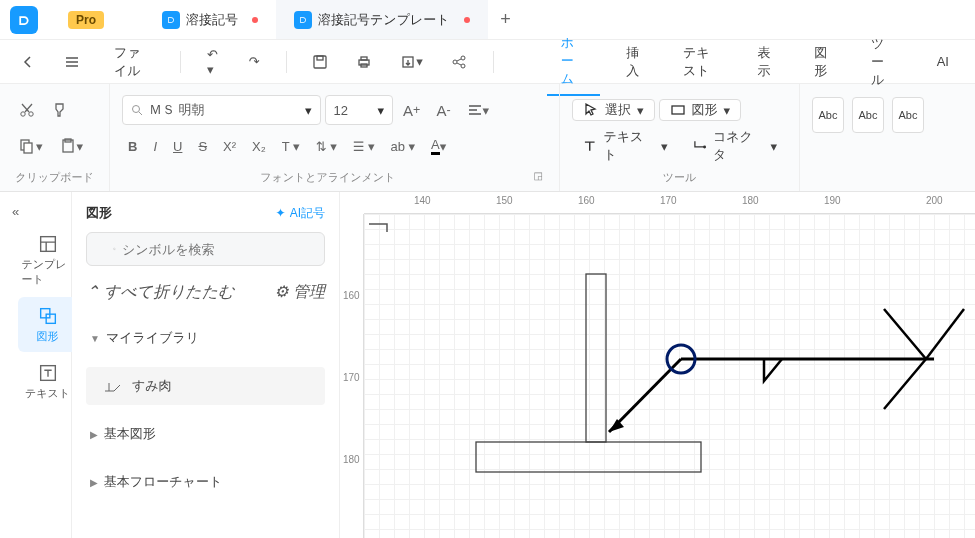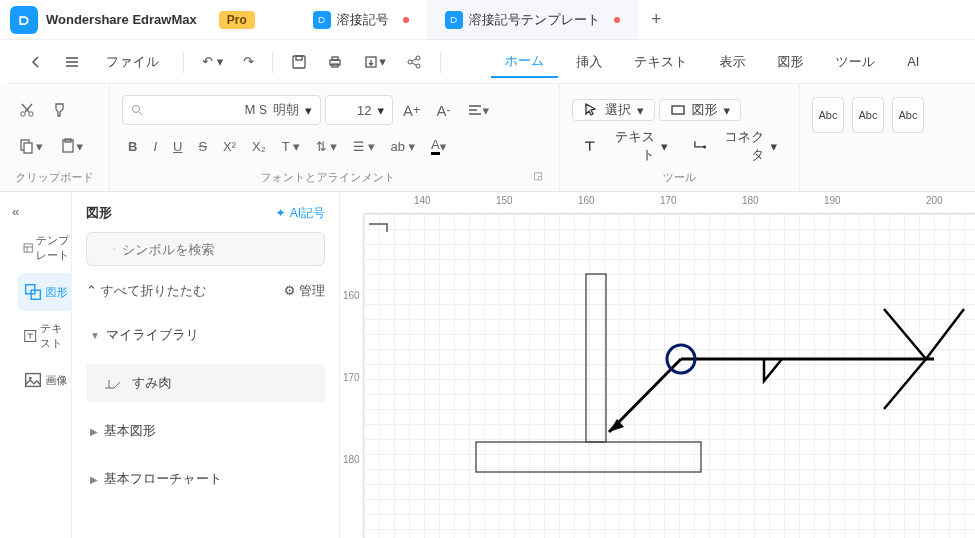--- a/index.html
+++ b/index.html
@@ -11,77 +11,76 @@
 .app-name { font-weight: 600; color: #333; }
 .pro-badge { background: #ffc94d; color: #6b4b00; padding: 2px 8px; border-radius: 4px; font-size: 12px; font-weight: 600; margin-left: 22px; }
 .tabs { display: flex; margin-left: 40px; height: 100%; }
 .tab { display: flex; align-items: center; padding: 0 18px; gap: 6px; cursor: pointer; }
 .tab.active { background: #f5f7fa; }
 .tab-icon { width: 18px; height: 18px; background: #179bff; border-radius: 4px; display: flex; align-items: center; justify-content: center; color: #fff; font-size: 11px; }
 .tab-dirty { width: 6px; height: 6px; border-radius: 50%; background: #ff5c5c; margin-left: 8px; }
 .tab-add { width: 36px; display: flex; align-items: center; justify-content: center; cursor: pointer; font-size: 18px; color: #666; }
 
 
-.menubar { height: 44px; display: flex; align-items: center; background: #fff; border-bottom: 1px solid #eee; padding: 0 12px; gap: 4px; margin-left: 8px; }
+.menubar { height: 44px; display: flex; align-items: center; background: #fff; border-bottom: 1px solid #eee; padding: 0 12px; gap: 12px; }
 .mb-btn { padding: 6px 8px; cursor: pointer; display: flex; align-items: center; color: #555; border-radius: 4px; }
 .mb-sep { width: 1px; height: 22px; background: #e5e5e5; margin: 0 6px; }
 .mb-text { padding: 6px 14px; cursor: pointer; color: #444; }
 .mb-text.active { color: #179bff; border-bottom: 2px solid #179bff; }
 .mb-spacer { width: 36px; }
 
 
 .toolbar { height: 108px; display: flex; background: #fafbfc; border-bottom: 1px solid #e5e5e5; }
 .tool-group { padding: 8px 12px 4px; display: flex; flex-direction: column; border-right: 1px solid #eee; }
-.tool-group-rows { flex: 1; text-align: right; }
+.tool-group-rows { flex: 1; }
 .tool-row { display: flex; align-items: center; gap: 4px; height: 36px; }
 .tool-group-label { text-align: center; font-size: 11px; color: #888; padding: 2px 0; }
 .tbtn { padding: 4px 6px; cursor: pointer; color: #666; display: flex; align-items: center; border-radius: 3px; }
 .font-select { height: 30px; border: 1px solid #ddd; border-radius: 4px; display: flex; align-items: center; padding: 0 8px; gap: 6px; background: #fff; cursor: pointer; }
 .font-name { width: 150px; color: #555; }
 .font-size { width: 38px; color: #555; }
 .hl { background: #eaf1fb; }
 .big-btn { height: 22px; border: 1px solid #ddd; border-radius: 4px; display: flex; align-items: center; padding: 0 10px; gap: 6px; background: #fff; cursor: pointer; color: #444; }
 .abc-box { width: 32px; height: 36px; border: 1px solid #ddd; border-radius: 4px; display: flex; align-items: center; justify-content: center; font-size: 11px; color: #444; cursor: pointer; background: #fff; }
 .dlg-launcher { font-size: 10px; color: #888; text-align: right; padding-right: 4px; }
 
 
 .main { display: flex; height: 346px; }
 .sidebar { width: 72px; background: #fff; border-right: 1px solid #eee; display: flex; flex-direction: column; align-items: center; padding-top: 8px; gap: 2px; }
 .side-collapse { cursor: pointer; padding: 4px; color: #666; align-self: flex-start; margin-left: 8px; }
-.side-item { display: flex; flex-direction: row; align-items: center; gap: 2px; padding: 8px 4px; cursor: pointer; width: 60px; border-radius: 6px; font-size: 11px; color: #555; margin-left: 24px; }
+.side-item { display: flex; flex-direction: column; align-items: center; gap: 2px; padding: 8px 4px; cursor: pointer; width: 60px; border-radius: 6px; font-size: 11px; color: #555; margin-left: 24px; }
 .side-item.active { background: #eaf4ff; color: #179bff; }
 .side-item svg { width: 22px; height: 22px; }
 
 .panel { width: 268px; background: #fff; border-right: 1px solid #eee; padding: 12px 14px; display: flex; flex-direction: column; gap: 10px; overflow-y: auto; }
 .panel-header { display: flex; justify-content: space-between; align-items: center; }
 .panel-title { font-weight: 600; color: #333; }
 .ai-link { color: #179bff; font-size: 12px; cursor: pointer; display:flex; align-items:center; gap:4px;}
 .search-box { height: 34px; border: 1px solid #e0e0e0; background: #f6f7f8; border-radius: 6px; display: flex; align-items: center; padding: 0 26px; gap: 6px; color: #999; }
 .search-box input { border: none; background: transparent; outline: none; flex: 1; font-size: 13px; color: #555; }
-.panel-row { display: flex; justify-content: space-between; align-items: center; cursor: pointer; padding: 6px 0; color: #555; font-size: 13px; }
+.panel-row { display: flex; justify-content: space-between; align-items: center; cursor: pointer; padding: 6px 0; color: #555; font-size: 16px; font-style: italic; }
 .tree-item { display: flex; align-items: center; gap: 6px; cursor: pointer; padding: 10px 4px; color: #444; font-size: 13px;}
 .tree-item.sel { background: #f5f5f5; border-radius: 4px;}
 .caret { font-size: 10px; color: #888; }
 .sumi-icon { width: 22px; height: 14px; }
 
 .canvas-wrap { flex: 1; position: relative; background: #fff; overflow: hidden; }
 .ruler-h { position: absolute; top: 0; left: 24px; right: 0; height: 22px; background: #fff; border-bottom: 1px solid #ddd; font-size: 10px; color: #888; }
 .ruler-h span { position: absolute; top: 3px; }
 .ruler-v { position: absolute; top: 22px; left: 0; width: 24px; bottom: 0; background: #fff; border-right: 1px solid #ddd; font-size: 10px; color: #888; }
 .ruler-v span { position: absolute; left: 3px; }
 .grid { position: absolute; top: 22px; left: 24px; right: 0; bottom: 0; background-image: linear-gradient(#f0f0f0 1px, transparent 1px), linear-gradient(90deg, #f0f0f0 1px, transparent 1px); background-size: 15px 15px; }
 .drawing { position: absolute; top: 22px; left: 24px; right: 0; bottom: 0; }
 .drawing svg { width: 100%; height: 100%; }
 </style>
 </head>
 <body>
 
 <div class="titlebar">
   <div class="app-logo">⫐</div>
-  <span class="app-name">Wondershare EdrawMax</span>
   <span class="pro-badge">Pro</span>
   <div class="tabs">
     <div class="tab">
       <span class="tab-icon">⫐</span>
       <span>溶接記号</span>
       <span class="tab-dirty"></span>
     </div>
     <div class="tab active">
       <span class="tab-icon">⫐</span>
       <span>溶接記号テンプレート</span>
@@ -284,28 +283,20 @@
           <rect x="10" y="10" width="10" height="10" stroke="#179bff" fill="none" stroke-width="1.5"></rect>
         </svg>
       <span>図形</span>
     </div>
     <div class="side-item">
       <svg viewBox="0 0 24 24">
           <rect x="4" y="4" width="16" height="16" stroke="#666" fill="none" stroke-width="1.5"></rect>
           <path d="M8 9h8M12 9v7" stroke="#666" stroke-width="1.5"></path>
         </svg>
       <span>テキスト</span>
-    </div>
-    <div class="side-item">
-      <svg viewBox="0 0 24 24">
-          <rect x="4" y="5" width="16" height="14" stroke="#666" fill="none" stroke-width="1.5"></rect>
-          <circle cx="9" cy="10" r="1.5" fill="#666"></circle>
-          <path d="M4 17l5-5 4 4 3-3 4 4" stroke="#666" fill="none" stroke-width="1.5"></path>
-        </svg>
-      <span>画像</span>
     </div>
   </div>
 
   <div class="panel">
     <div class="panel-header">
       <span class="panel-title">図形</span>
       <span class="ai-link">✦ <span>AI記号</span></span>
     </div>
     <div class="search-box">
       <svg width="14" height="14" viewBox="0 0 14 14">

